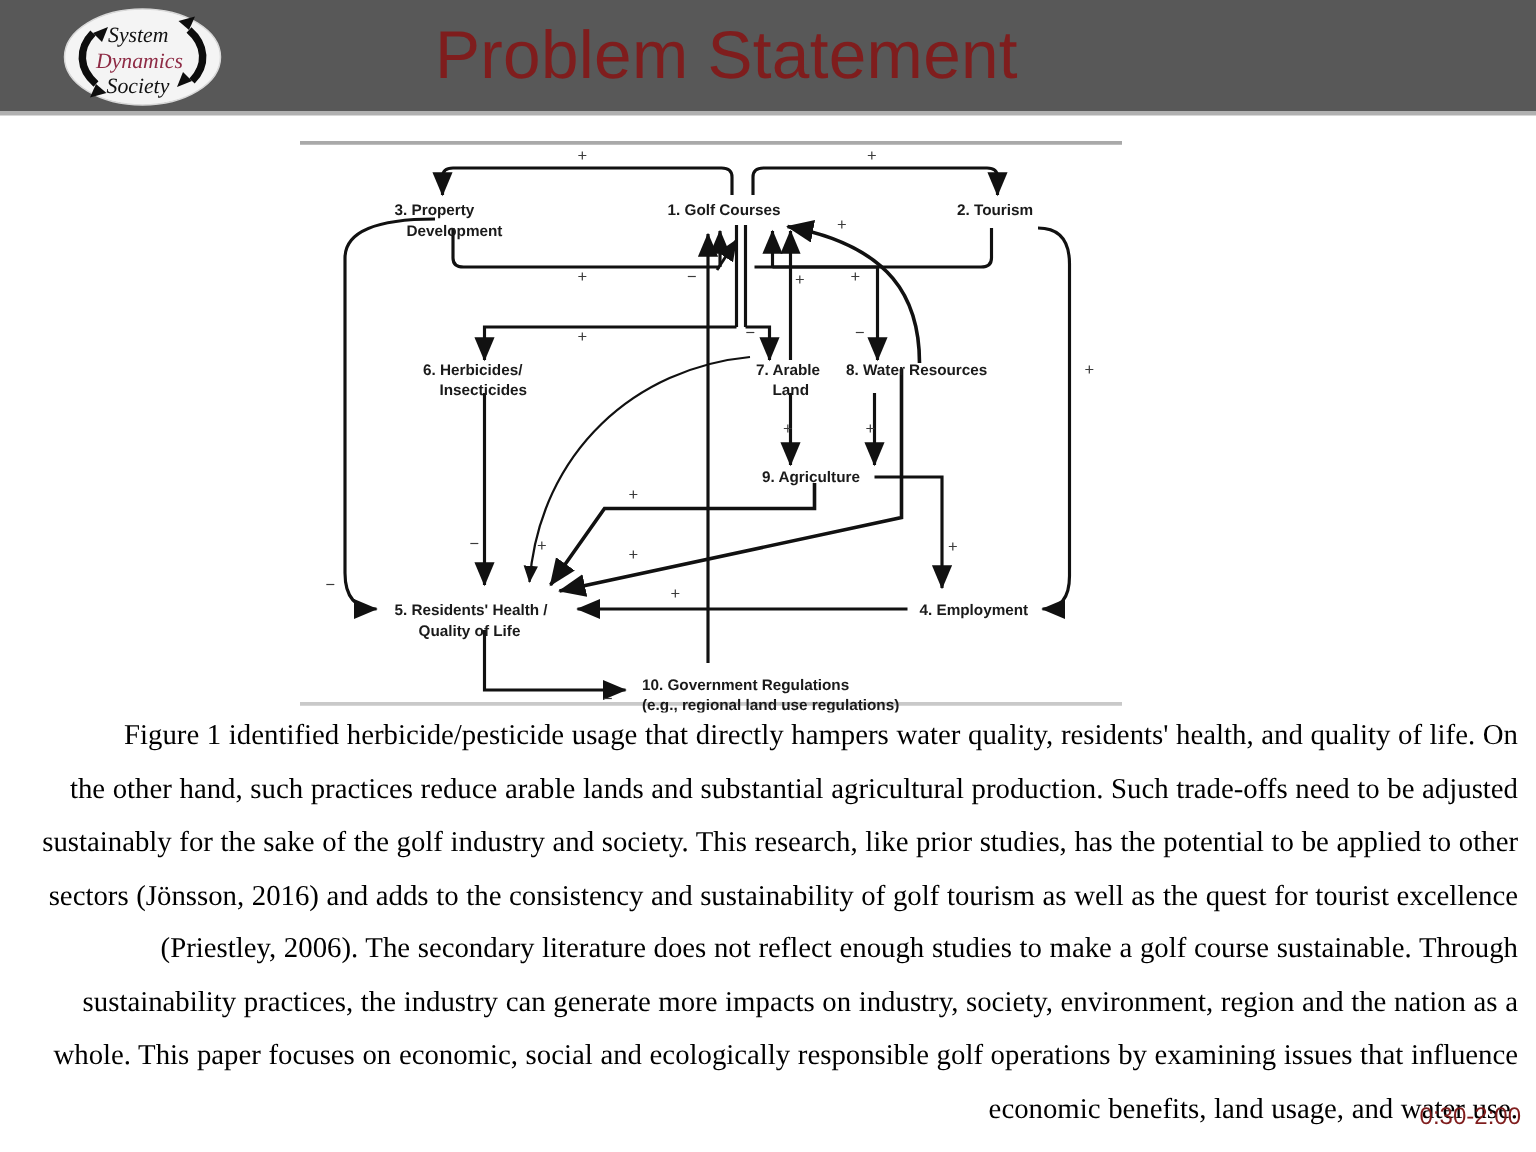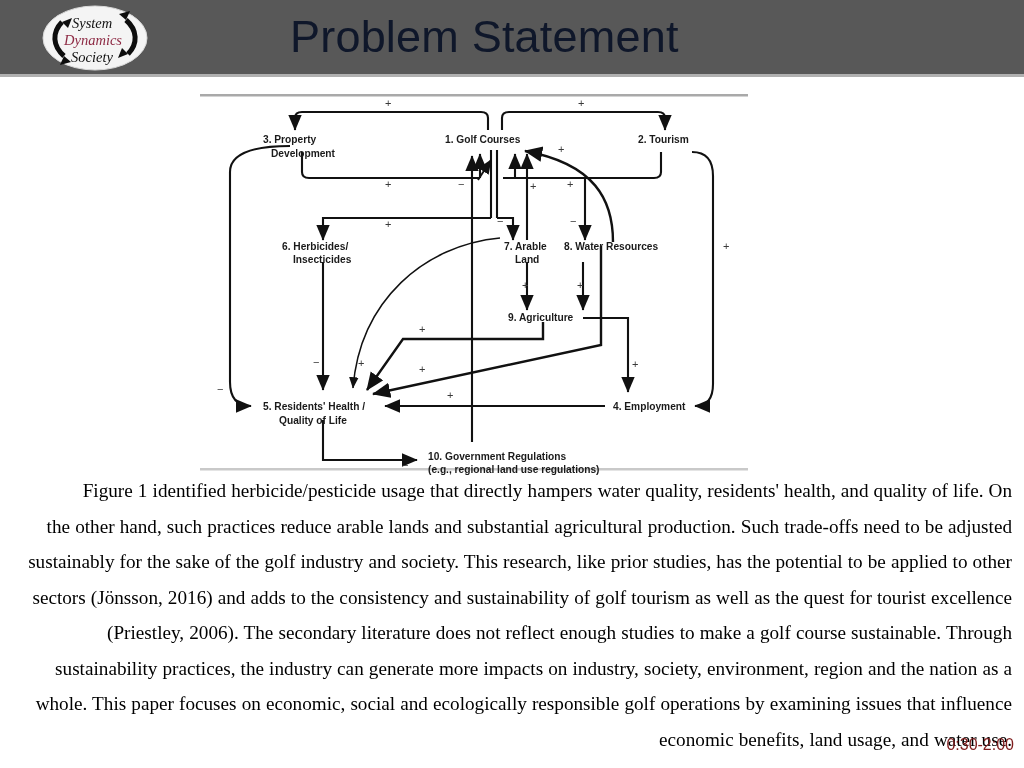--- a/index.html
+++ b/index.html
@@ -17,21 +17,21 @@
     background:#585858;
   }
   #header-underline{
     position:absolute;left:0;top:74px;width:1024px;height:3px;
     background:#b0b0b0;
   }
   #slide-title{
     position:absolute;left:290px;top:8px;
     font-family:"Liberation Sans",sans-serif;
     font-size:45px;line-height:58px;
-    color:#0f172a;
+    color:#7f1d1d;
     letter-spacing:.2px;
     white-space:nowrap;
   }
 
   
   #logo{
     position:absolute;left:34px;top:3px;width:122px;height:70px;
   }
   #logo svg{display:block;}
 

